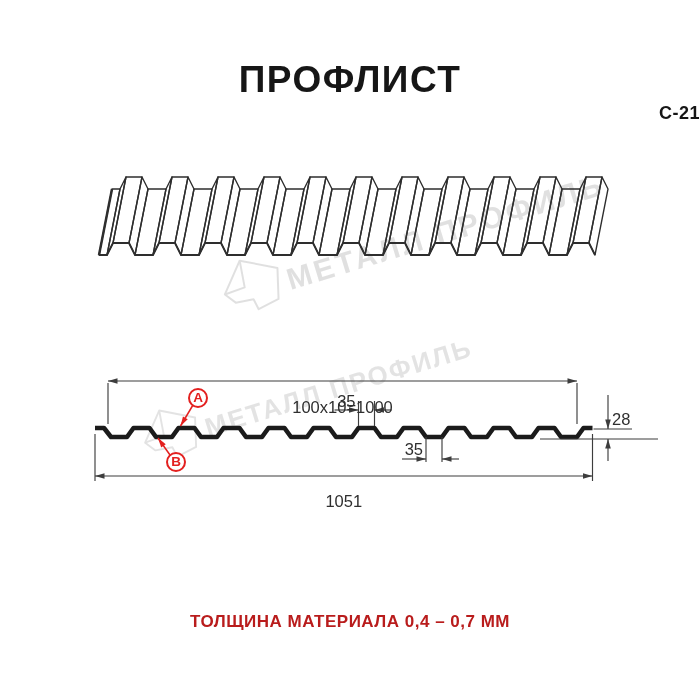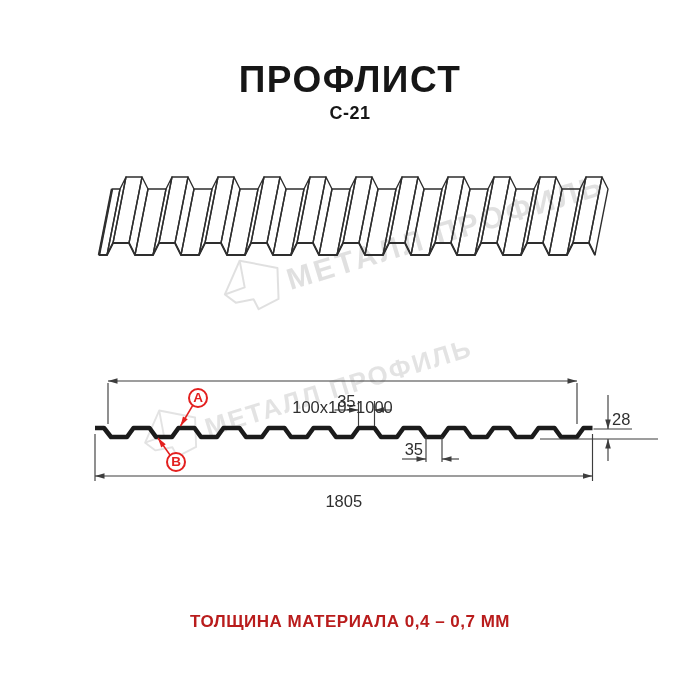--- a/index.html
+++ b/index.html
@@ -1,20 +1,20 @@
 <!DOCTYPE html>
 <html><head>
 <meta charset="utf-8">
 <style>
   html,body{margin:0;padding:0;background:#fff;}
   .page{position:relative;width:700px;height:700px;background:#fff;overflow:hidden;
         font-family:"Liberation Sans",sans-serif;}
   .title{position:absolute;top:59px;left:0;right:0;text-align:center;
          font-size:37px;font-weight:700;letter-spacing:1.5px;color:#161616;}
-  .subtitle{position:absolute;top:103px;left:0;right:0;text-align:center;
+  .subtitle{position:absolute;top:103px;left:0;right:0;text-align:right;
             font-size:18px;font-weight:700;letter-spacing:.5px;color:#161616;}
   .footer-note{position:absolute;top:612px;left:0;right:0;text-align:center;
                font-size:17px;font-weight:600;letter-spacing:.5px;color:#b91c1c;}
   #linework{position:absolute;left:0;top:0;}
   .dim-label{position:absolute;font-size:16.5px;color:#2f2f2f;white-space:nowrap;line-height:1;}
   .anchor-cb{transform:translate(-50%,-100%);margin-top:36px;}   
   .anchor-rb{transform:translate(-100%,-100%);}  
   .anchor-lm{transform:translate(0,-50%);}       
   .marker{position:absolute;width:20px;height:20px;box-sizing:border-box;
           border:2px solid #e3201f;border-radius:50%;background:#fff;
@@ -165,21 +165,21 @@
       <polygon points="0,0 -9.5,-2.8 -9.5,2.8" fill="#3d3d3d" transform="translate(426,459) rotate(0)"></polygon>
       <line x1="442" y1="459" x2="459" y2="459" stroke="#3d3d3d" stroke-width="1.15"></line>
       <polygon points="0,0 -9.5,-2.8 -9.5,2.8" fill="#3d3d3d" transform="translate(442,459) rotate(180)"></polygon>
       <line x1="193" y1="405" x2="180.5" y2="426" stroke="#e3201f" stroke-width="1.5"></line>
       <polygon points="0,0 -9.5,-2.8 -9.5,2.8" fill="#e3201f" transform="translate(180.5,426) rotate(120.76271953423893)"></polygon>
       <line x1="170" y1="455" x2="158" y2="438" stroke="#e3201f" stroke-width="1.5"></line>
       <polygon points="0,0 -9.5,-2.8 -9.5,2.8" fill="#e3201f" transform="translate(158,438) rotate(-125.21759296819272)"></polygon>
     </svg>
 
   <div class="dim-label anchor-cb" id="lbl-coverage" style="left: 342.5px; top: 379px;">100x10=1000</div>
-  <div class="dim-label anchor-cb" id="lbl-overall" style="left: 343.75px; top: 473px;">1805</div>
+  <div class="dim-label anchor-cb" id="lbl-overall" style="left: 343.75px; top: 473px;">1051</div>
   <div class="dim-label anchor-lm" id="lbl-height" style="left: 612px; top: 419px;">28</div>
   <div class="dim-label anchor-rb" id="lbl-rib-top" style="left: 355.5px; top: 409px;">35</div>
   <div class="dim-label anchor-rb" id="lbl-rib-bottom" style="left: 423px; top: 457px;">35</div>
 
   <div class="marker" id="marker-a" style="left: 198px; top: 398px;">A</div>
   <div class="marker" id="marker-b" style="left: 176px; top: 462px;">B</div>
 
   <div class="footer-note">ТОЛЩИНА МАТЕРИАЛА 0,4 – 0,7 ММ</div>
 </div>
 

